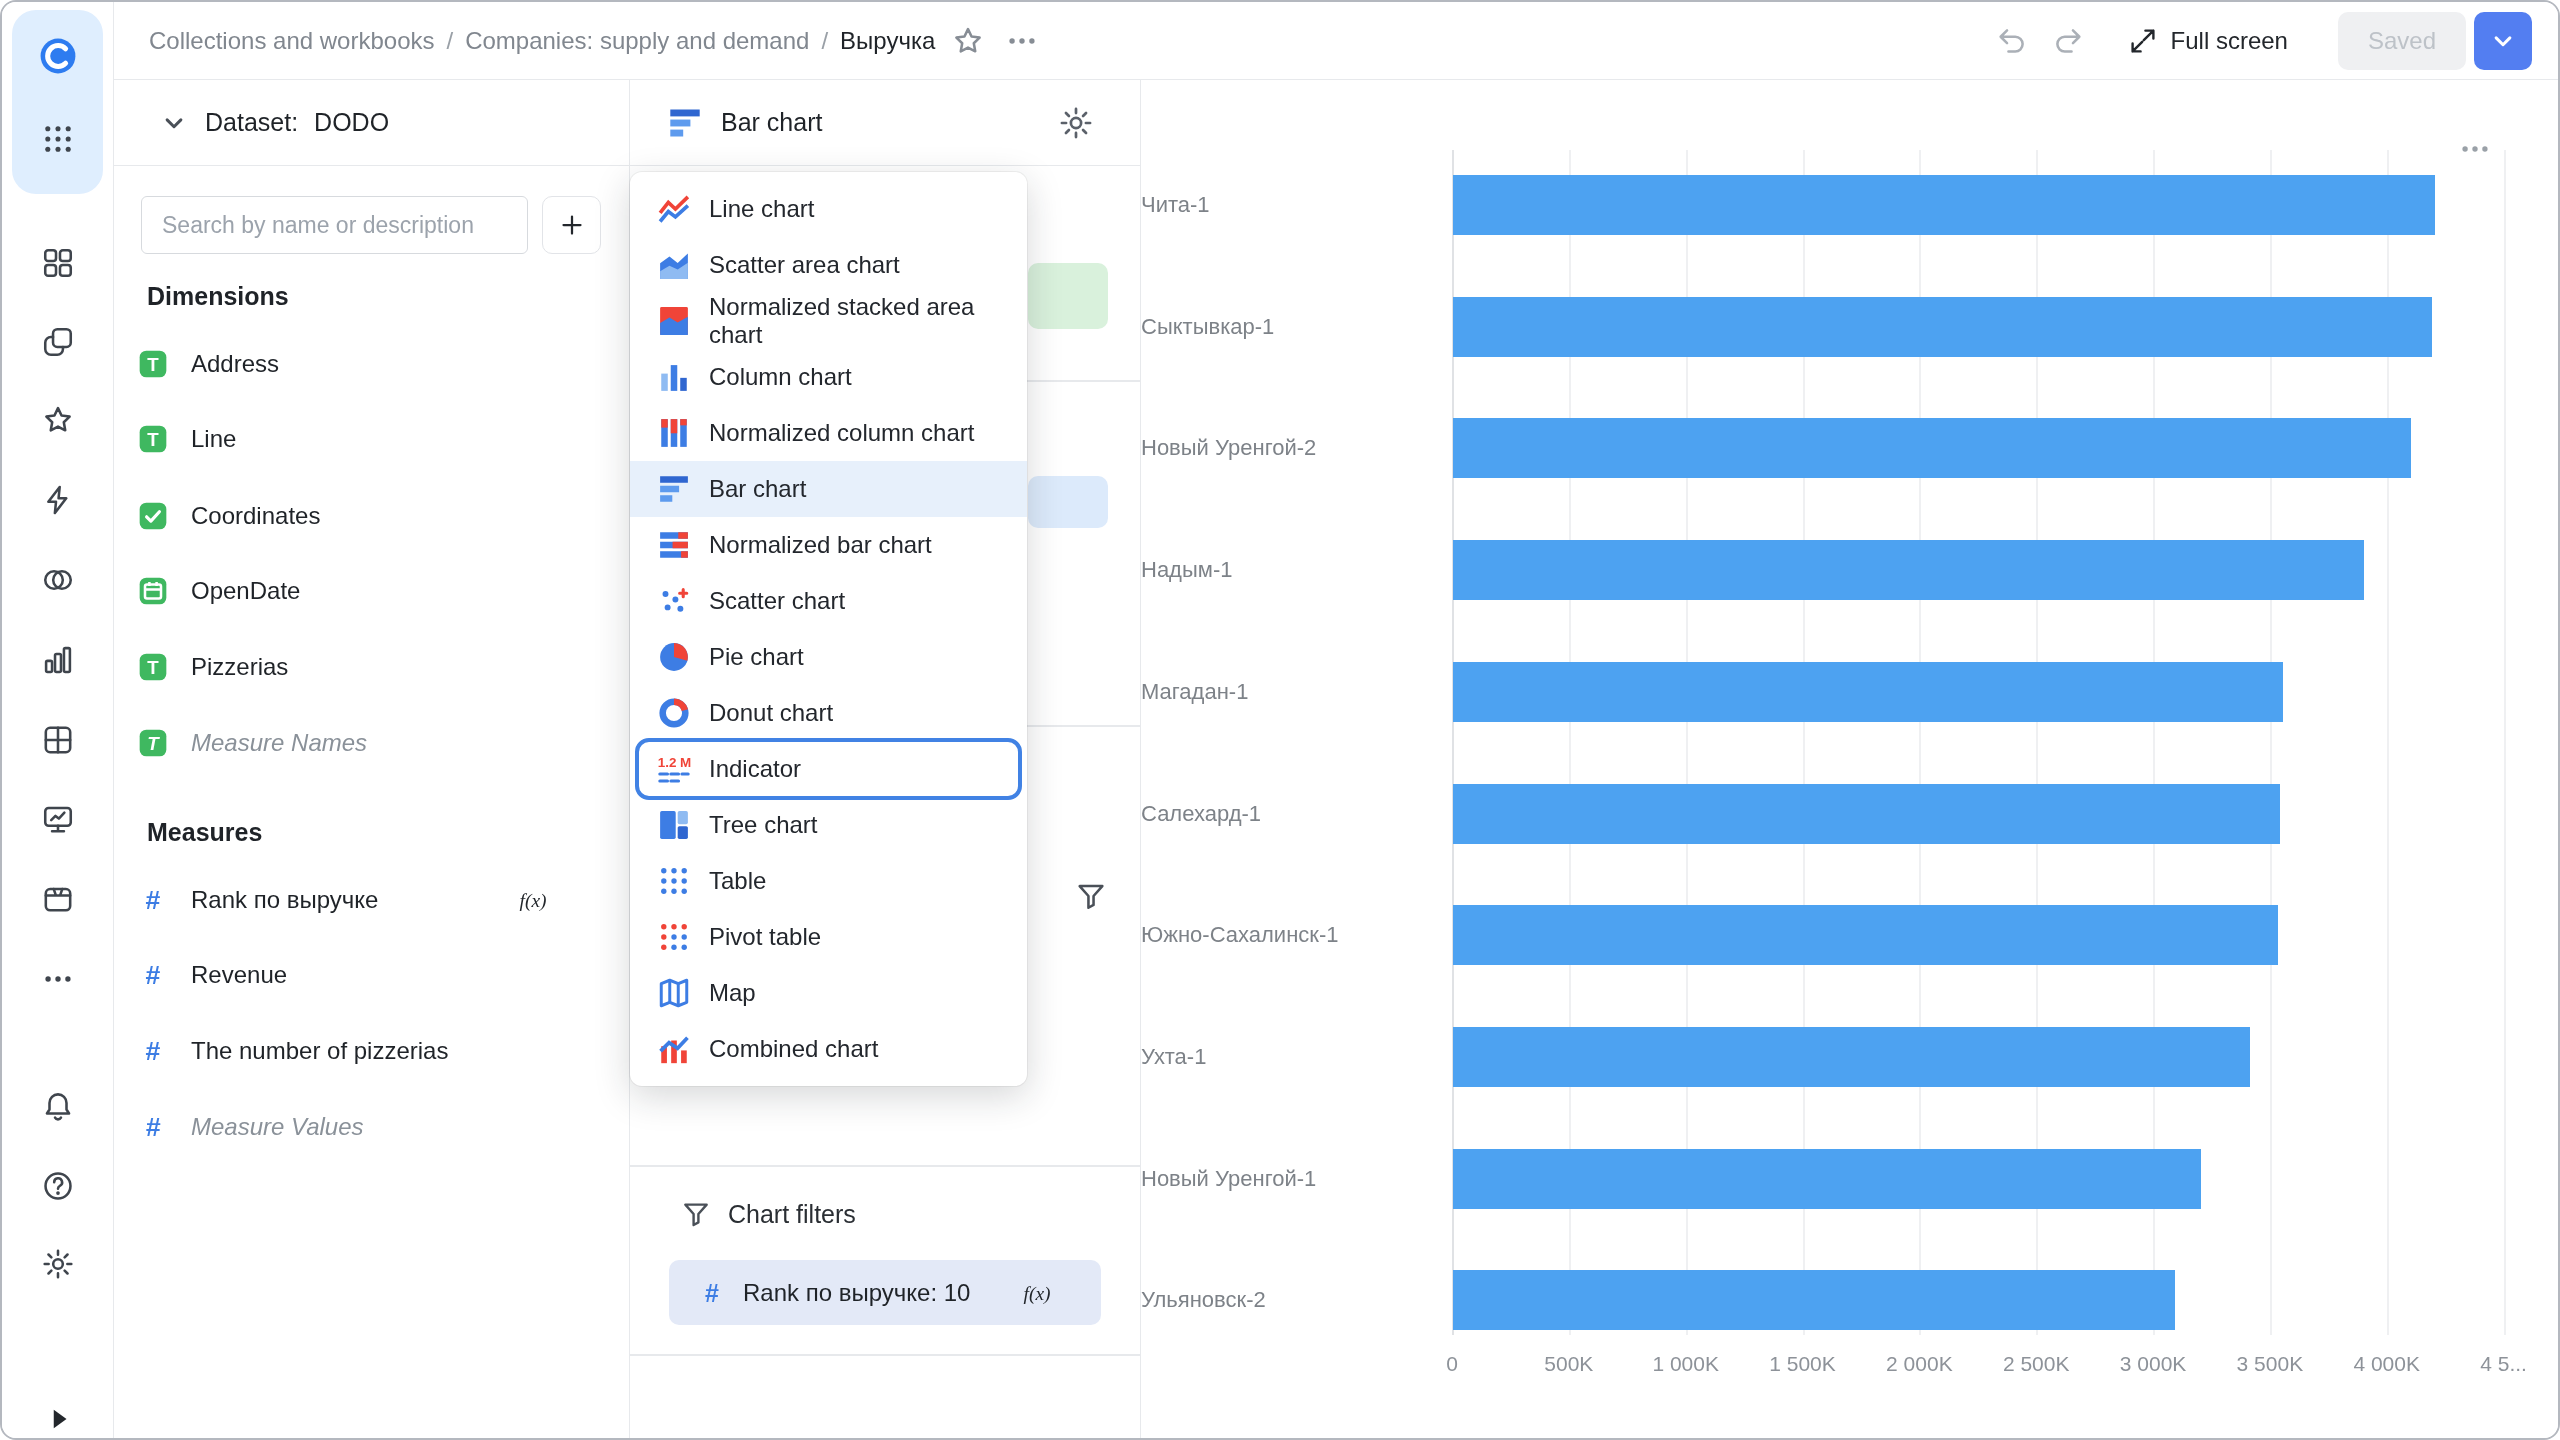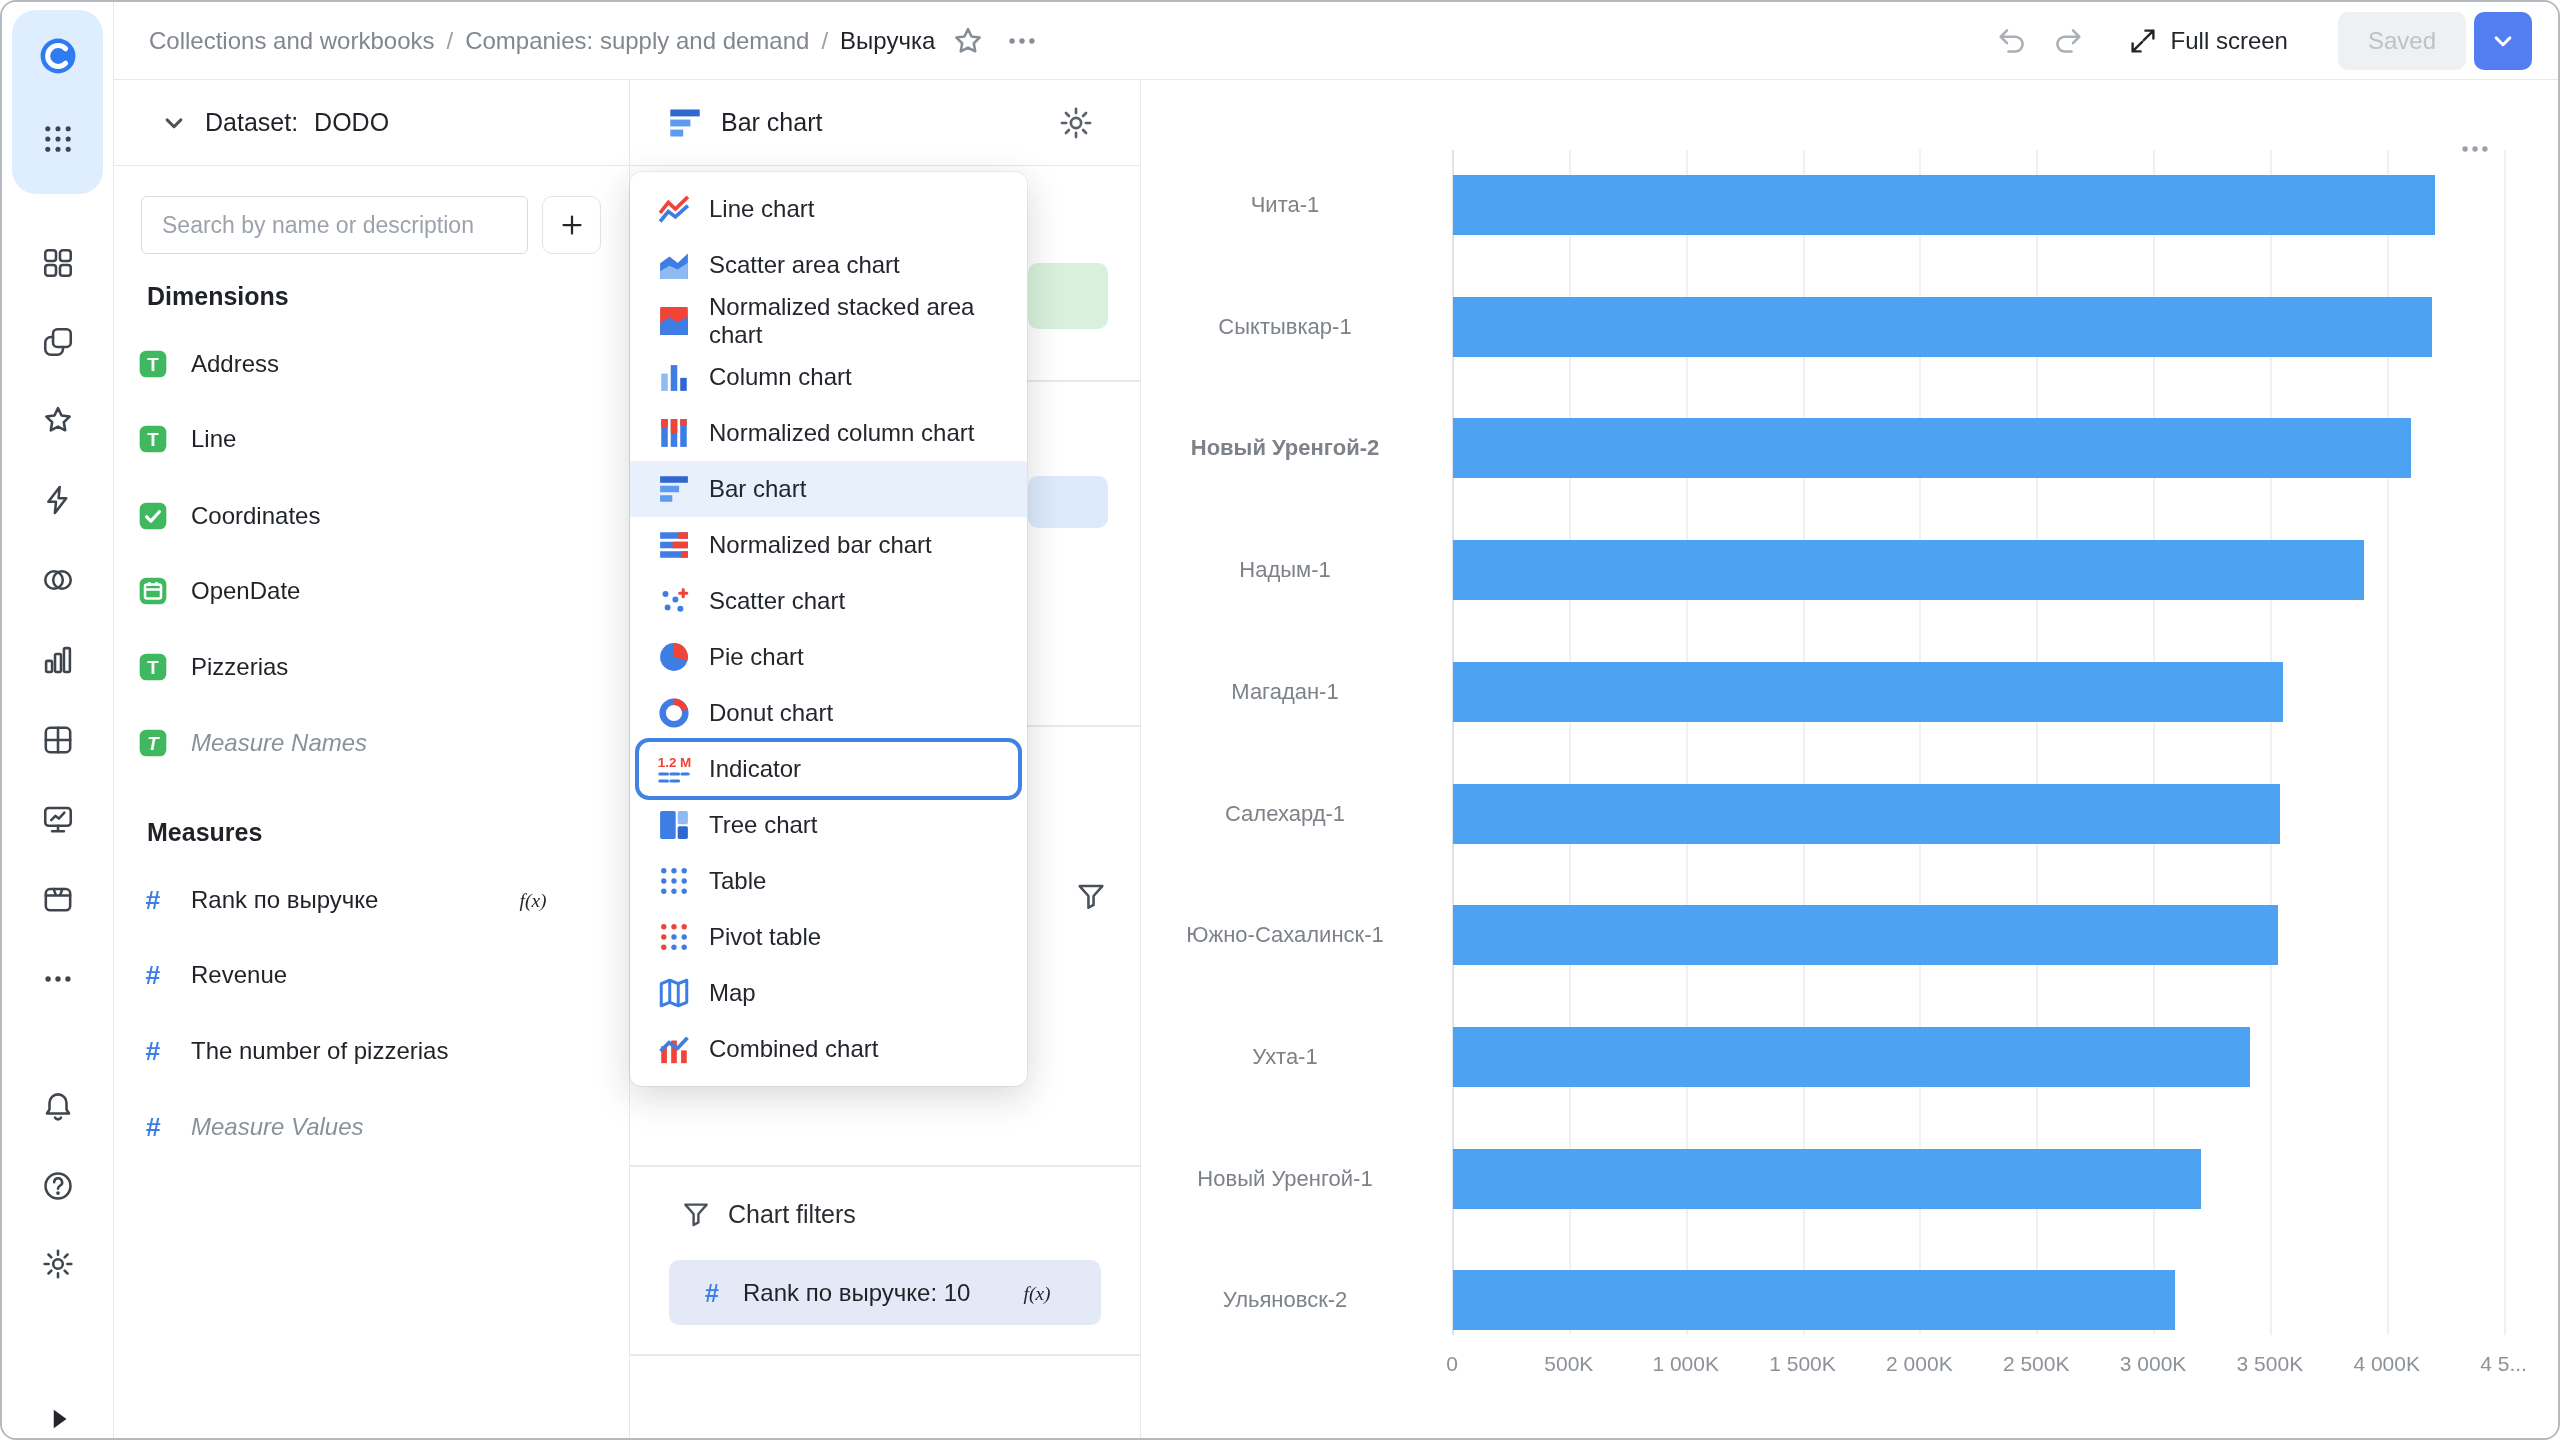--- a/index.html
+++ b/index.html
@@ -86,21 +86,21 @@
                             border:4px solid #4182E4;border-radius:14px;pointer-events:none;}
 
   
   .chart-area{position:absolute;left:1139px;top:78px;right:0;bottom:0;background:#fff;overflow:hidden;}
   .chart-dots{position:absolute;top:52px;right:66px;width:34px;height:34px;color:#9AA1A8;cursor:pointer;}
   .plot{position:absolute;left:311px;top:70px;width:1110px;height:1185px;}
   .gridline{position:absolute;top:0;bottom:0;width:2px;background:#EFF0F2;}
   .gridline.zero{background:#E0E2E5;}
   .bar{position:absolute;left:1px;height:60px;background:#4DA2F1;}
   .cat-labels{position:absolute;left:0;top:70px;width:288px;height:1185px;}
-  .cat-label{position:absolute;right:0;width:100%;text-align:center;font-size:22px;color:#7D8288;
+  .cat-label{position:absolute;right:0;width:100%;text-align:left;font-size:22px;color:#7D8288;
              transform:translateY(-50%);white-space:nowrap;}
   .x-axis{position:absolute;left:311px;top:1272px;width:1110px;height:36px;}
   .x-tick{position:absolute;transform:translateX(-50%);font-size:21px;color:#8D9299;white-space:nowrap;}
 </style>
 </head>
 <body>
 
 <div class="app">
 
   <nav class="rail">
@@ -429,21 +429,21 @@
             <text x="17" y="17.5" text-anchor="middle" font-size="15" font-style="italic" font-family="Liberation Serif,serif" fill="currentColor">f(x)</text>
           </svg>
         </span>
     </div>
   </section>
 
   <section class="chart-area">
     <div class="cat-labels" id="catlabels">
         <div class="cat-label" style="top: 55px;">Чита-1</div>
         <div class="cat-label" style="top: 176.7px;">Сыктывкар-1</div>
-        <div class="cat-label" style="top: 298.4px; font-weight: bold;">Новый Уренгой-2</div>
+        <div class="cat-label" style="top: 298.4px;">Новый Уренгой-2</div>
         <div class="cat-label" style="top: 420.1px;">Надым-1</div>
         <div class="cat-label" style="top: 541.8px;">Магадан-1</div>
         <div class="cat-label" style="top: 663.5px;">Салехард-1</div>
         <div class="cat-label" style="top: 785.2px;">Южно-Сахалинск-1</div>
         <div class="cat-label" style="top: 906.9px;">Ухта-1</div>
         <div class="cat-label" style="top: 1028.6px;">Новый Уренгой-1</div>
         <div class="cat-label" style="top: 1150.3px;">Ульяновск-2</div>
       </div>
     <div class="plot" id="plot">
         <div class="gridline zero" style="left: 0px;"></div>

